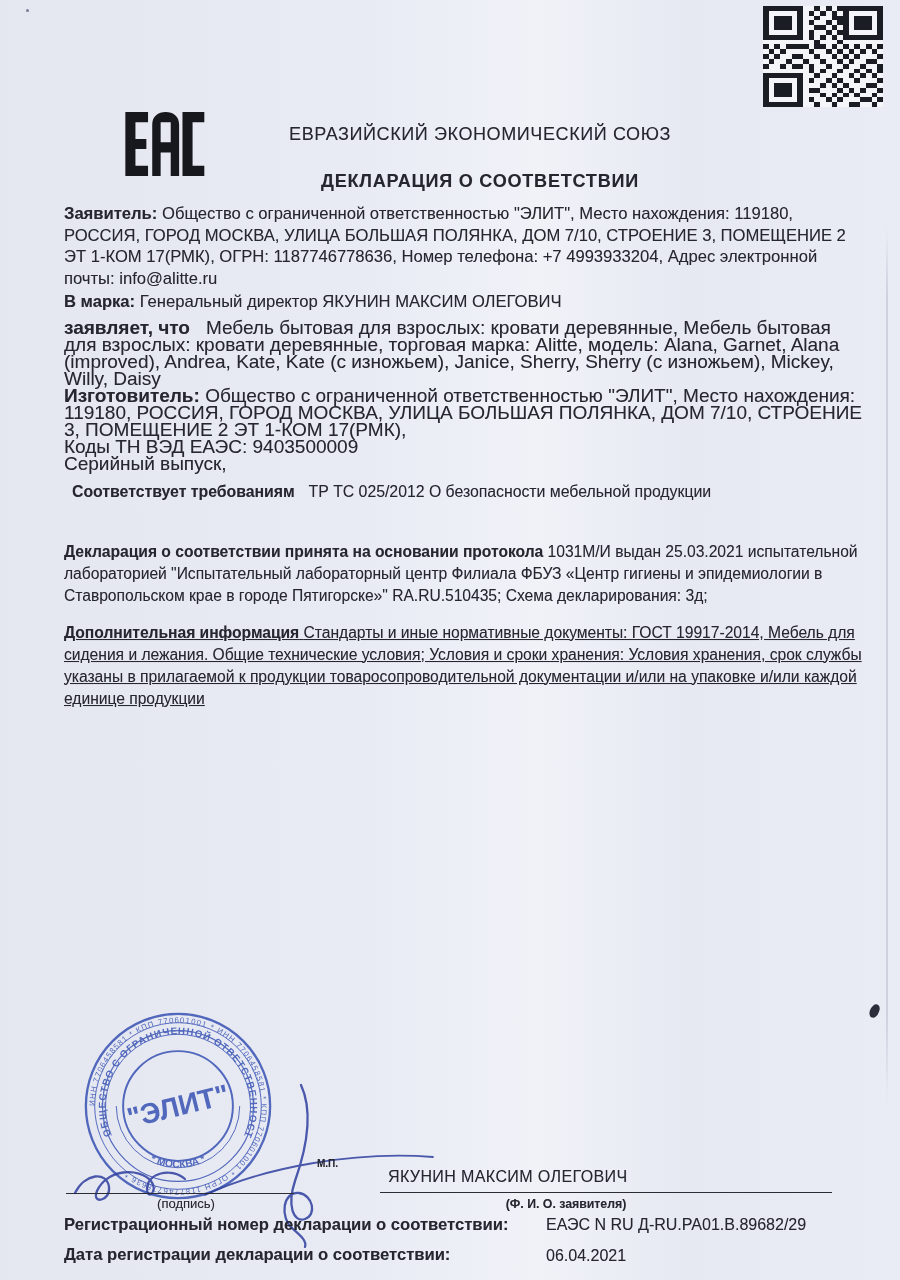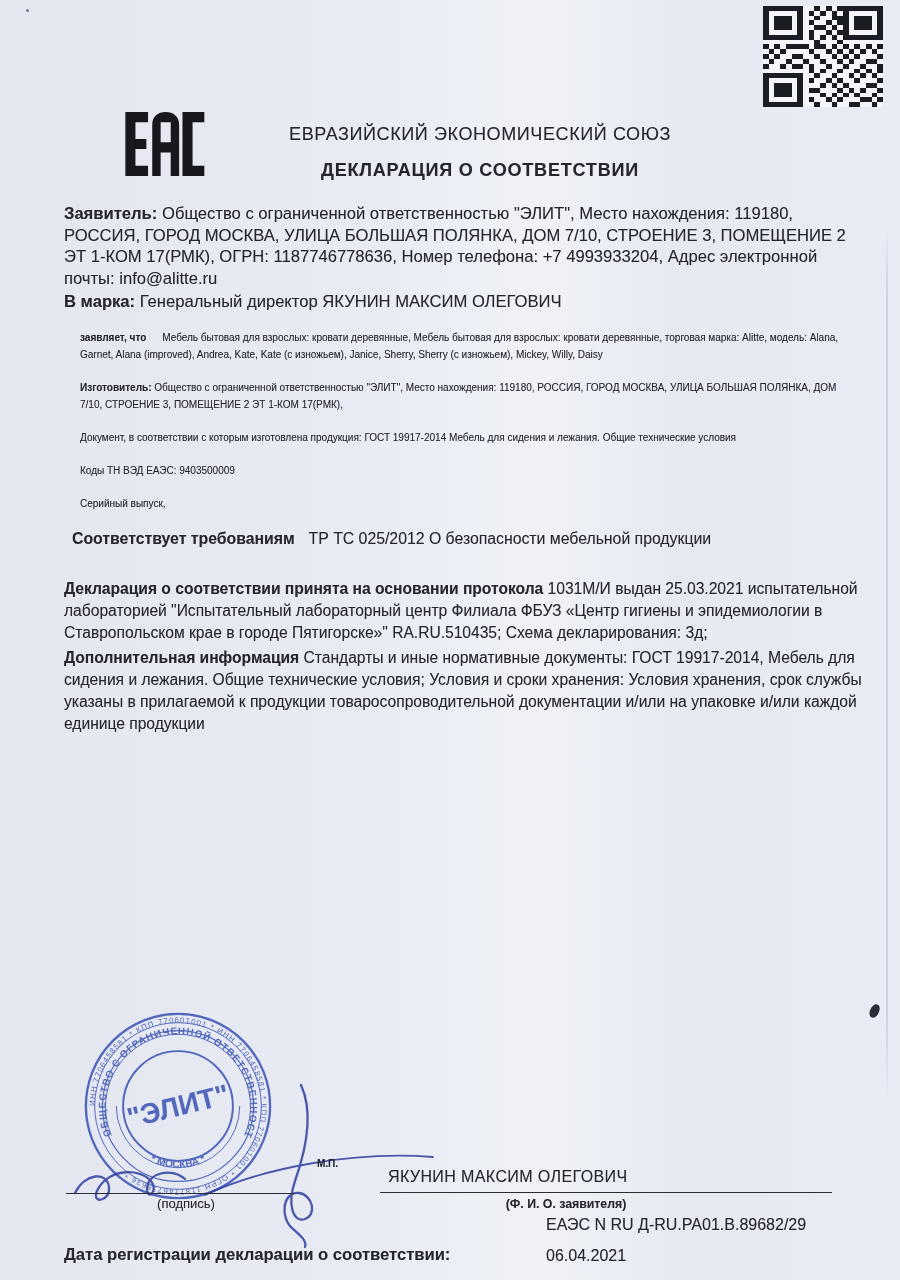--- a/index.html
+++ b/index.html
@@ -18,33 +18,33 @@
   .page *{box-sizing:border-box;}
   .txt{text-shadow:0.2px 0.2px 0.4px rgba(40,40,70,.30);}
 
   
   .qr{position:absolute;left:763px;top:6px;width:120px;height:101px;}
   .qr svg{width:100%;height:100%;display:block;}
   .eac{position:absolute;left:122px;top:104px;width:84px;height:80px;}
   .eac svg{width:100%;height:100%;display:block;}
   .titles{position:absolute;left:150px;top:124px;width:660px;text-align:center;}
   .title1{font-size:18px;font-weight:normal;letter-spacing:.6px;}
-  .title2{font-size:18px;font-weight:bold;letter-spacing:.8px;margin-top:15px;}
+  .title2{font-size:18px;font-weight:bold;letter-spacing:.8px;margin-top:26px;}
 
   
   .content{position:absolute;left:64px;top:203px;width:800px;}
   .p-lg{font-size:16.6px;line-height:21.5px;margin:0;}
   .p-lg.mt{margin-top:2px;}
-  .p-sm{font-size:10px;line-height:17px;margin:16px;}
+  .p-sm{font-size:19px;line-height:17px;margin:0;}
   .declares-group{margin-top:6px;}
   .p-md{font-size:15.6px;line-height:22px;margin:0;}
   .complies{margin-top:9px;font-size:15.8px;}
   .complies b{margin-right:14px;margin-left:8px;}
-  .basis{margin-top:28px;}
-  .additional{margin-top:3px;}
+  .basis{margin-top:38px;}
+  .additional{margin-top:15px;text-decoration:underline;}
   .validity{margin-top:19px;}
   b{font-weight:bold;}
   .lbl-gap{margin-right:16px;}
 
   
   .stamp{position:absolute;left:80px;top:1008px;width:196px;height:196px;opacity:.87;}
   .stamp svg{width:100%;height:100%;display:block;}
   .signature{position:absolute;left:55px;top:1055px;width:400px;height:215px;}
   .signature svg{width:100%;height:100%;display:block;}
   .mp{position:absolute;left:317px;top:1158px;font-size:10px;font-weight:bold;}
@@ -214,21 +214,20 @@
     <div class="title2 txt">ДЕКЛАРАЦИЯ О СООТВЕТСТВИИ</div>
   </div>
 
   <div class="content txt">
     <p class="p-lg"><b>Заявитель:</b> <span>Общество с ограниченной ответственностью "ЭЛИТ", Место нахождения: 119180, РОССИЯ, ГОРОД МОСКВА, УЛИЦА БОЛЬШАЯ ПОЛЯНКА, ДОМ 7/10, СТРОЕНИЕ 3, ПОМЕЩЕНИЕ 2 ЭТ 1-КОМ 17(РМК), ОГРН: 1187746778636, Номер телефона: +7 4993933204, Адрес электронной почты: info@alitte.ru</span></p>
     <p class="p-lg mt"><b>В марка:</b> <span>Генеральный директор ЯКУНИН МАКСИМ ОЛЕГОВИЧ</span></p>
 
     <div class="declares-group">
       <p class="p-sm"><b class="lbl-gap">заявляет, что</b><span>Мебель бытовая для взрослых: кровати деревянные, Мебель бытовая для взрослых: кровати деревянные, торговая марка: Alitte, модель: Alana, Garnet, Alana (improved),  Andrea, Kate, Kate (с изножьем), Janice, Sherry, Sherry (с изножьем), Mickey, Willy, Daisy</span></p>
       <p class="p-sm"><b>Изготовитель:</b> <span>Общество с ограниченной ответственностью "ЭЛИТ", Место нахождения: 119180, РОССИЯ, ГОРОД МОСКВА, УЛИЦА БОЛЬШАЯ ПОЛЯНКА, ДОМ 7/10, СТРОЕНИЕ 3, ПОМЕЩЕНИЕ 2 ЭТ 1-КОМ 17(РМК),</span></p>
-      <p class="p-sm">Документ, в соответствии с которым изготовлена продукция: ГОСТ 19917-2014 Мебель для сидения и лежания. Общие технические условия</p>
       <p class="p-sm">Коды ТН ВЭД ЕАЭС: 9403500009</p>
       <p class="p-sm">Серийный выпуск,</p>
     </div>
 
     <p class="p-md complies"><b>Соответствует требованиям</b><span>ТР ТС 025/2012 О безопасности мебельной продукции</span></p>
 
     <p class="p-md basis"><b>Декларация о соответствии принята на основании протокола</b> <span>1031М/И выдан 25.03.2021 испытательной лабораторией "Испытательный лабораторный центр Филиала ФБУЗ «Центр гигиены и эпидемиологии в Ставропольском крае в городе Пятигорске»" RA.RU.510435; Схема декларирования: 3д;</span></p>
 
     <p class="p-md additional"><b>Дополнительная информация</b> <span>Стандарты и иные нормативные документы: ГОСТ 19917-2014, Мебель для сидения и лежания. Общие технические условия; Условия и сроки хранения: Условия хранения, срок службы указаны в прилагаемой к продукции товаросопроводительной документации и/или на упаковке и/или каждой единице продукции</span></p>
 
@@ -259,20 +258,21 @@
     </svg>
   </div>
 
   <div class="mp txt">М.П.</div>
   <div class="fio-value txt">ЯКУНИН МАКСИМ ОЛЕГОВИЧ</div>
   <div class="line sig-line"></div>
   <div class="line fio-line"></div>
   <div class="sig-caption txt">(подпись)</div>
   <div class="fio-caption txt">(Ф. И. О. заявителя)</div>
 
+  <div class="reg-label row1 txt">Регистрационный номер декларации о соответствии:</div>
   <div class="reg-value row1v txt">ЕАЭС N RU Д-RU.РА01.В.89682/29</div>
   <div class="reg-label row2 txt">Дата регистрации декларации о соответствии:</div>
   <div class="reg-value row2v txt">06.04.2021</div>
 
   <div class="crease"></div>
   <div class="speck"></div>
   <div class="dot"></div>
 </div>
 
 </body></html>

